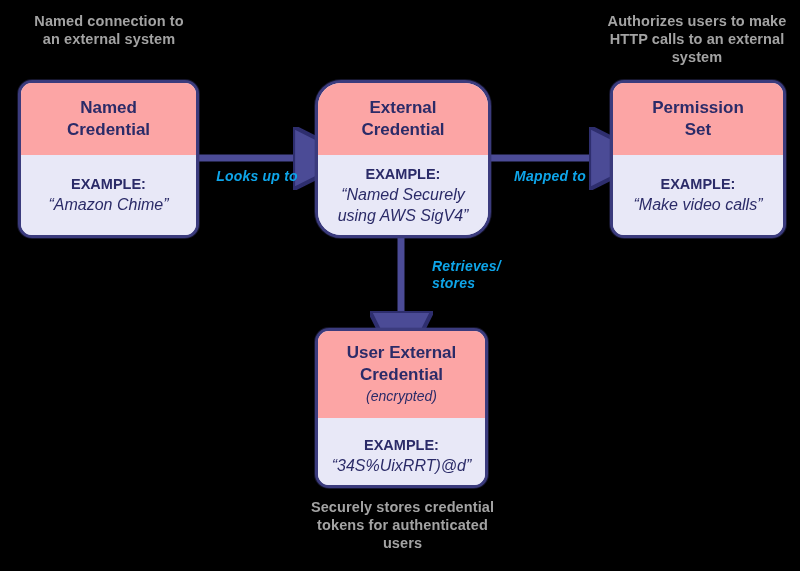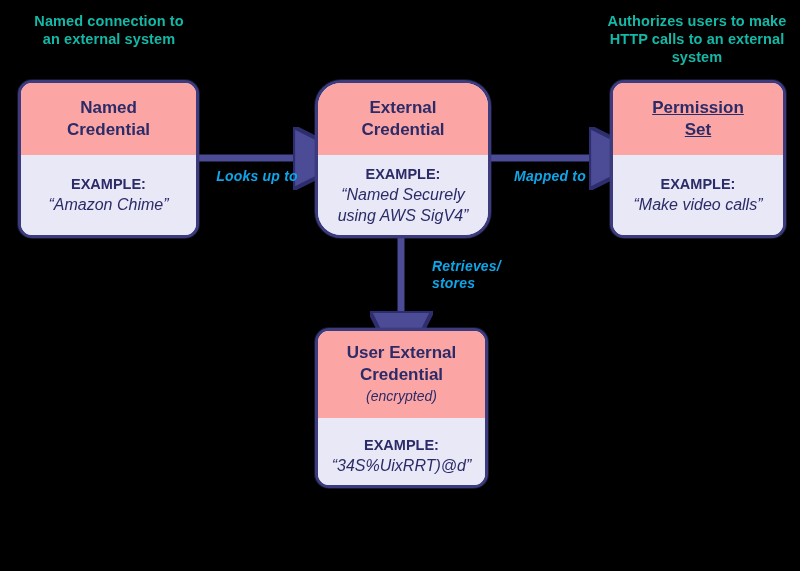--- a/index.html
+++ b/index.html
@@ -23,21 +23,21 @@
     position: absolute;
     left: 0; top: 0;
     width: 800px;
     height: 571px;
     pointer-events: none;
   }
 
   
   .caption {
     position: absolute;
-    color: #14b8a6;
+    color: #a3a3a3;
     font-size: 14.5px;
     line-height: 18px;
     font-weight: 700;
     text-align: center;
     letter-spacing: 0.1px;
   }
 
   
   .node {
     position: absolute;
@@ -123,20 +123,21 @@
     <line x1="490" y1="158" x2="596" y2="158" stroke="#4b4b96" stroke-width="7" marker-end="url(#arrowR)"></line>
 
     <line x1="401" y1="238" x2="401" y2="318" stroke="#4b4b96" stroke-width="7" marker-end="url(#arrowD)"></line>
   </svg>
 
   <div class="caption" style="left:34px; top:12px; width:150px;">Named connection to an external system</div>
 
 
   <div class="caption" style="left:606px; top:12px; width:182px;">Authorizes users to make HTTP calls to an external system</div>
 
+  <div class="caption" style="left:310px; top:498px; width:185px;">Securely stores credential tokens for authenticated users</div>
 
   <div class="node" style="left:18px; top:80px; width:181px; height:158px; --head-h:72px;">
     <div class="node-head" style="height:72px;">
       <div>Named</div>
       <div>Credential</div>
     </div>
     <div class="node-body">
       <div class="example-label">EXAMPLE:</div>
       <div class="example-value">“Amazon Chime”</div>
     </div>
@@ -148,21 +149,21 @@
       <div>Credential</div>
     </div>
     <div class="node-body">
       <div class="example-label">EXAMPLE:</div>
       <div class="example-value">“Named Securely</div>
       <div class="example-value">using AWS SigV4”</div>
     </div>
   </div>
 
   <div class="node" style="left:610px; top:80px; width:176px; height:158px; --head-h:72px;">
-    <div class="node-head" style="height:72px;text-decoration:underline;">
+    <div class="node-head" style="height:72px;">
       <div>Permission</div>
       <div>Set</div>
     </div>
     <div class="node-body">
       <div class="example-label">EXAMPLE:</div>
       <div class="example-value">“Make video calls”</div>
     </div>
   </div>
 
   <div class="node" style="left:315px; top:328px; width:173px; height:160px; --head-h:78px;">

